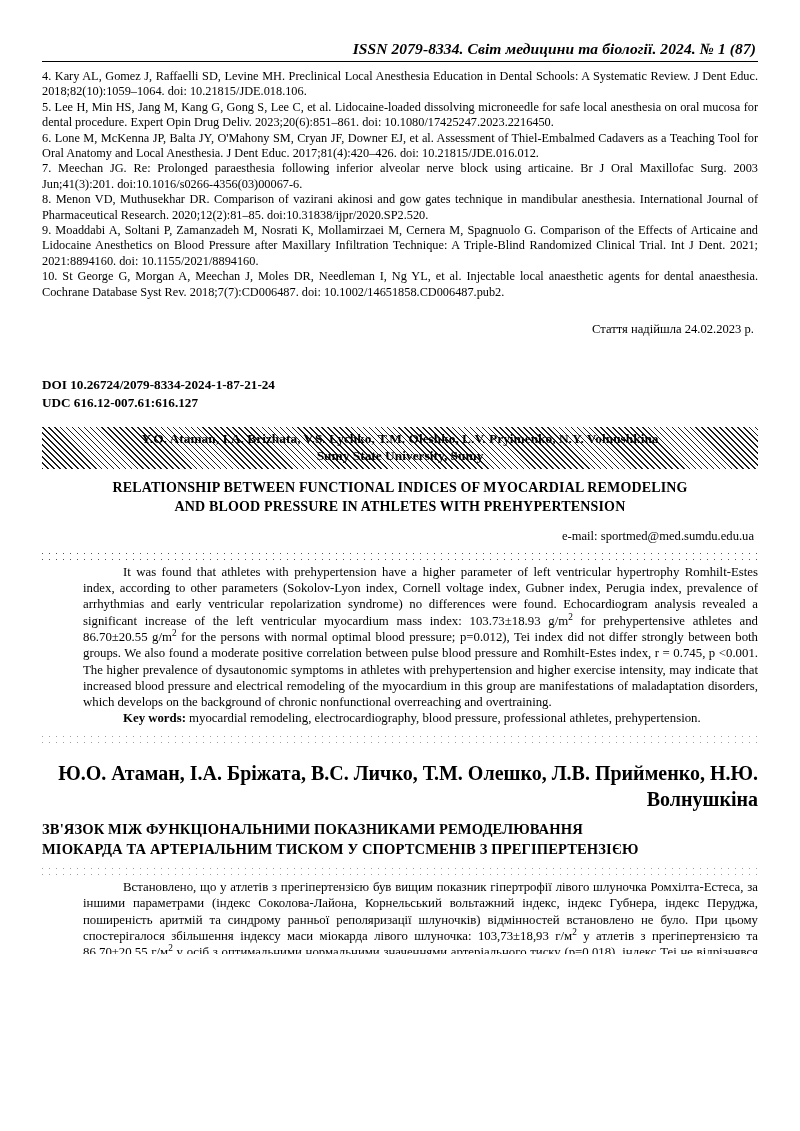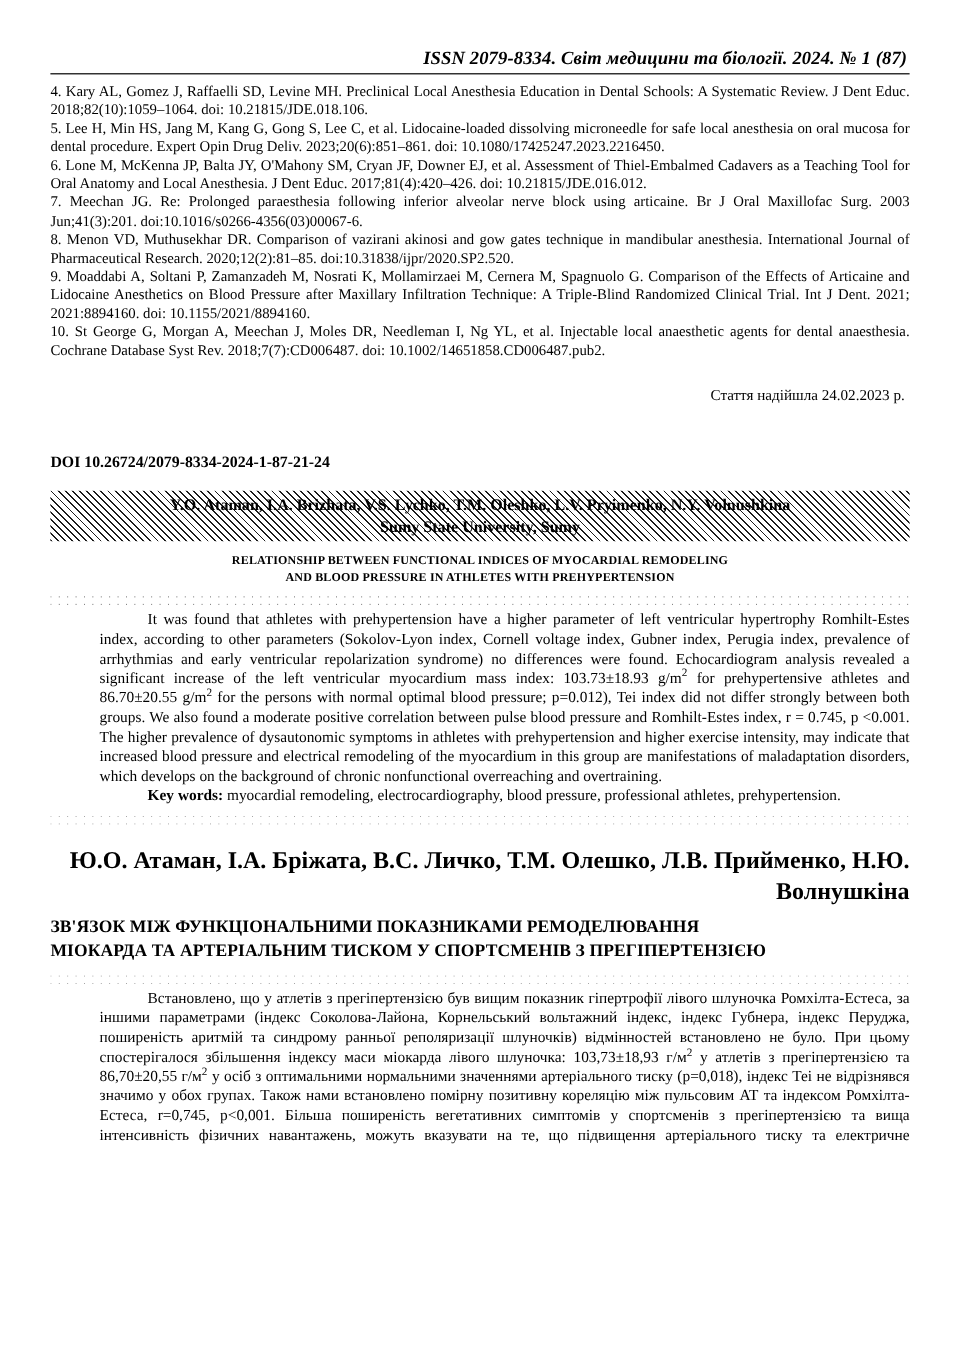--- a/index.html
+++ b/index.html
@@ -81,21 +81,21 @@
       45deg,
       #1b1b1b 0px, #1b1b1b 1.1px,
       #ffffff 1.1px, #ffffff 4.2px
     );
   }
 
   
   .arttitle {
     text-align: center;
     font-weight: bold;
-    font-size: 10px;
+    font-size: 14px;
     line-height: 1.35;
     margin-top: 10px;
     letter-spacing: .15px;
   }
   .email {
     text-align: right;
     font-size: 12.6px;
     margin-top: 12px;
     padding-right: 4px;
   }
@@ -189,32 +189,34 @@
       <p>7. Meechan JG. Re: Prolonged paraesthesia following inferior alveolar nerve block using articaine. Br J Oral Maxillofac Surg. 2003 Jun;41(3):201. doi:10.1016/s0266-4356(03)00067-6.</p>
       <p>8. Menon VD, Muthusekhar DR. Comparison of vazirani akinosi and gow gates technique in mandibular anesthesia. International Journal of Pharmaceutical Research. 2020;12(2):81–85. doi:10.31838/ijpr/2020.SP2.520.</p>
       <p>9. Moaddabi A, Soltani P, Zamanzadeh M, Nosrati K, Mollamirzaei M, Cernera M, Spagnuolo G. Comparison of the Effects of Articaine and Lidocaine Anesthetics on Blood Pressure after Maxillary Infiltration Technique: A Triple-Blind Randomized Clinical Trial. Int J Dent. 2021; 2021:8894160. doi: 10.1155/2021/8894160.</p>
       <p>10. St George G, Morgan A, Meechan J, Moles DR, Needleman I, Ng YL, et al. Injectable local anaesthetic agents for dental anaesthesia. Cochrane Database Syst Rev. 2018;7(7):CD006487. doi: 10.1002/14651858.CD006487.pub2.</p>
     </div>
 
     <div class="recv">Стаття надійшла 24.02.2023 р.</div>
 
     <div class="doiblock">
       <div>DOI 10.26724/2079-8334-2024-1-87-21-24</div>
+      <div>UDC 616.12-007.61:616.127</div>
     </div>
 
     <div class="authorband">
       <div>Y.O. Ataman, I.A. Brizhata, V.S. Lychko, T.M. Oleshko, L.V. Pryimenko, N.Y. Volnushkina</div>
       <div>Sumy State University, Sumy</div>
     </div>
 
     <div class="arttitle">
       <div>RELATIONSHIP BETWEEN FUNCTIONAL INDICES OF MYOCARDIAL REMODELING</div>
       <div>AND BLOOD PRESSURE IN ATHLETES WITH PREHYPERTENSION</div>
     </div>
 
+    <div class="email">e-mail: sportmed@med.sumdu.edu.ua</div>
 
     <div class="zig"></div>
 
     <div class="abstract">
       <p class="indent"><span>It was found that athletes with prehypertension have a higher parameter of left ventricular hypertrophy Romhilt-Estes index, according to other parameters (Sokolov-Lyon index, Cornell voltage index, Gubner index, Perugia index, prevalence of arrhythmias and early ventricular repolarization syndrome) no differences were found. Echocardiogram analysis revealed a significant increase of the left ventricular myocardium mass index: 103.73±18.93 g/m</span><sup>2</sup><span> for prehypertensive athletes and 86.70±20.55 g/m</span><sup>2</sup><span> for the persons with normal optimal blood pressure; p=0.012), Tei index did not differ strongly between both groups. We also found a moderate positive correlation between pulse blood pressure and Romhilt-Estes index, r = 0.745, p &lt;0.001. The higher prevalence of dysautonomic symptoms in athletes with prehypertension and higher exercise intensity, may indicate that increased blood pressure and electrical remodeling of the myocardium in this group are manifestations of maladaptation disorders, which develops on the background of chronic nonfunctional overreaching and overtraining.</span></p>
       <p class="indent"><span class="kw">Key words:</span><span> myocardial remodeling, electrocardiography, blood pressure, professional athletes, prehypertension.</span></p>
     </div>
 
     <div class="zig light"></div>
 

